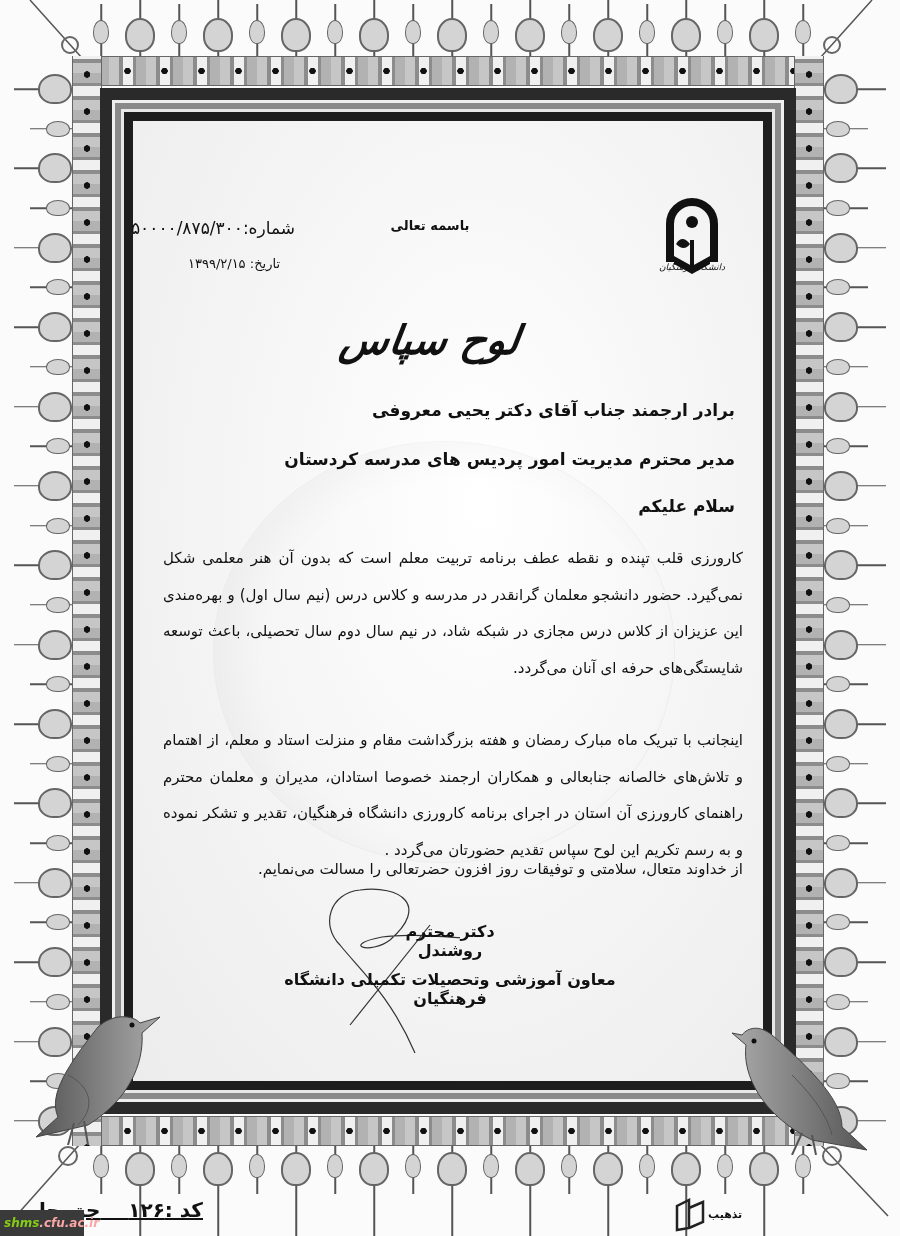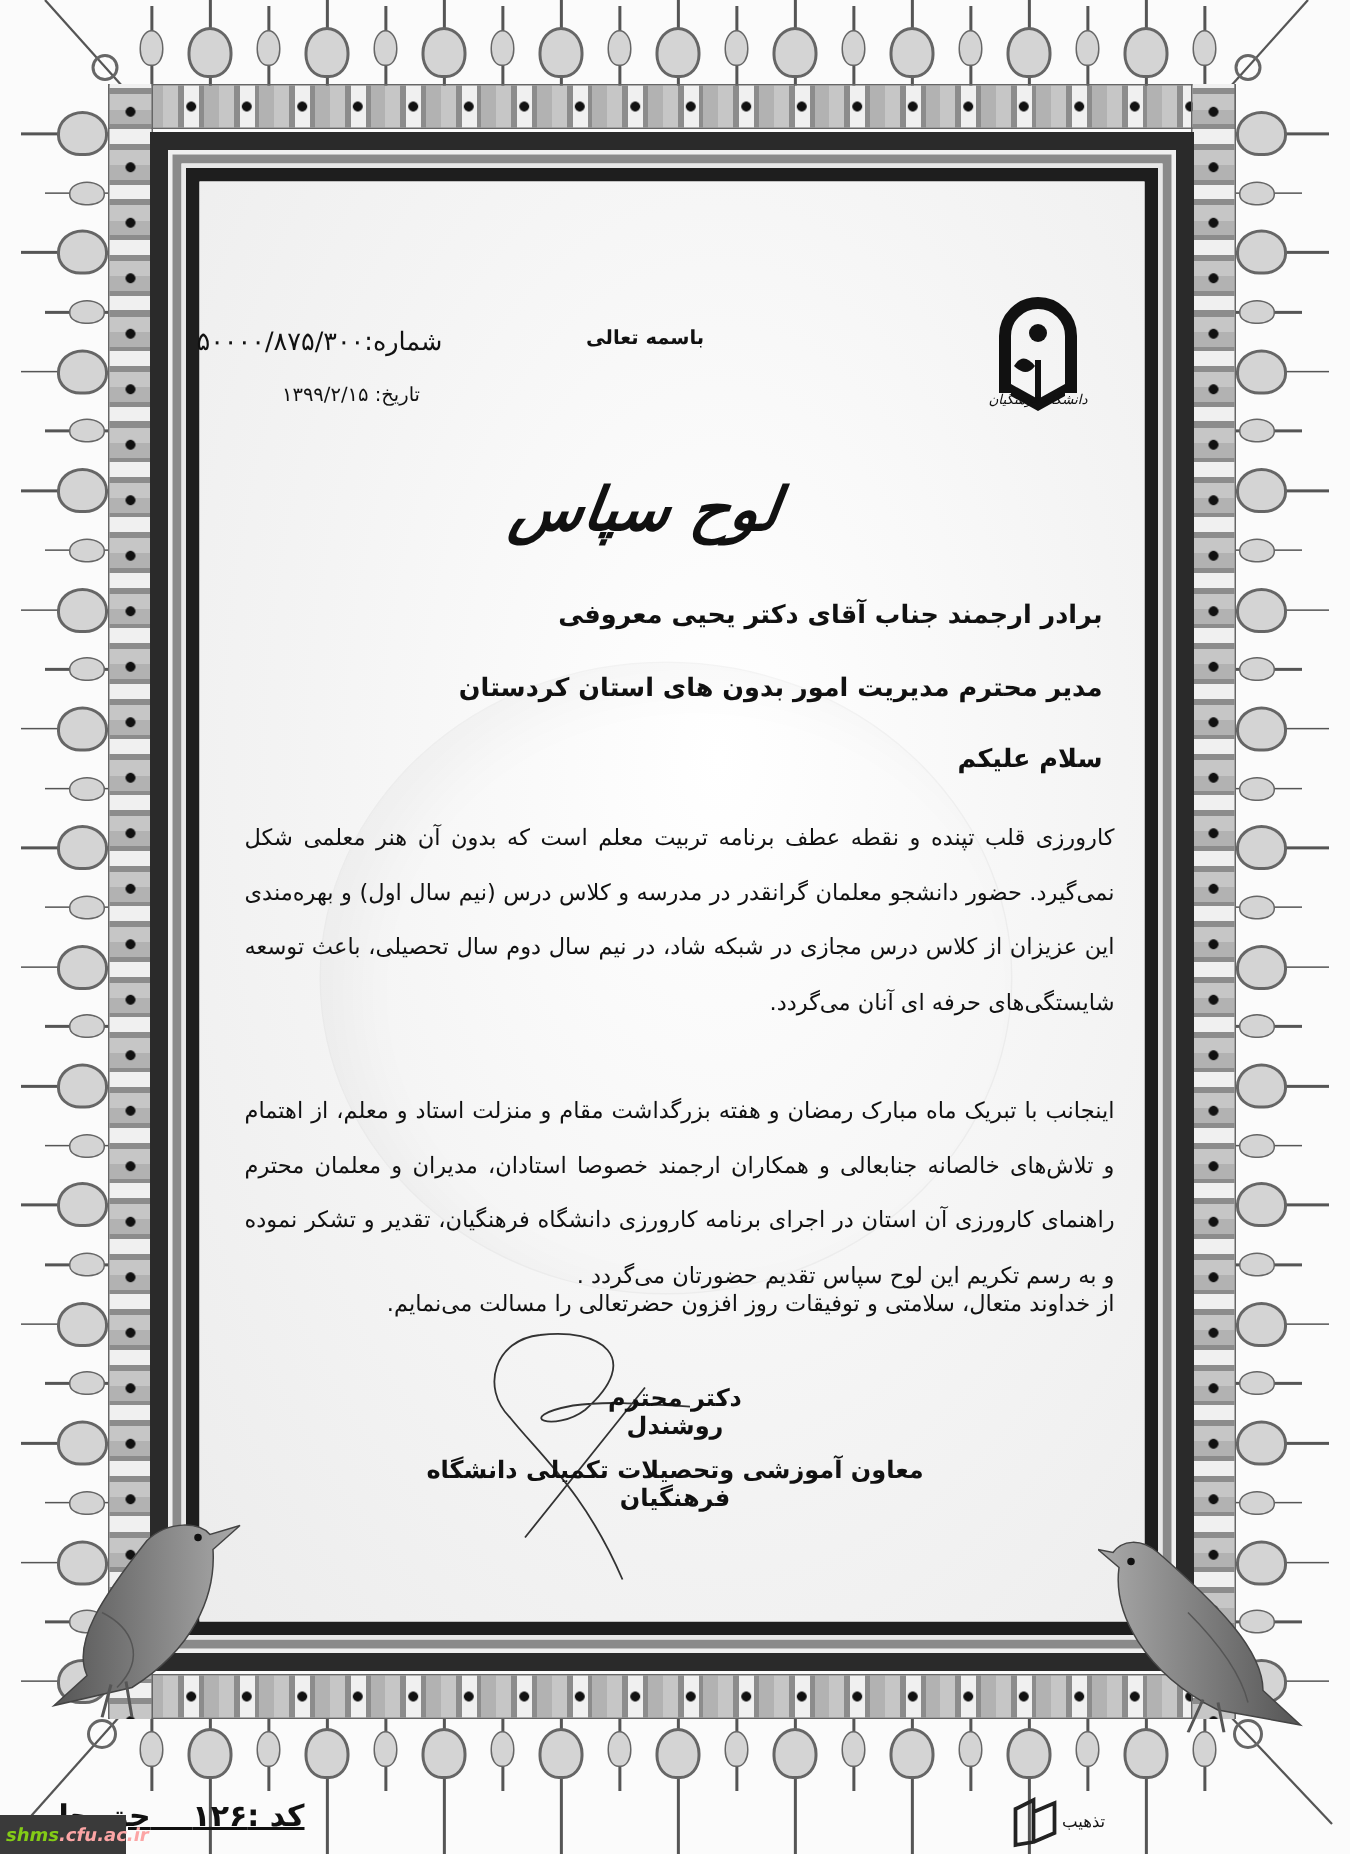--- a/index.html
+++ b/index.html
@@ -75,21 +75,21 @@
   }
   .addr { position:absolute; right:165px; font-weight:bold; font-size:17px; white-space:nowrap; direction:rtl; }
   .body-para { position:absolute; left:163px; width:580px; font-size:15px; line-height:36.5px; direction:rtl; text-align:justify; text-align-last:right; }
   .sig-name { position:absolute; top:922px; left:380px; width:140px; font-size:16px; font-weight:bold; direction:rtl; text-align:center; }
   .sig-title { position:absolute; top:970px; left:280px; width:340px; font-size:16px; font-weight:bold; direction:rtl; text-align:center; }
   .signature { position:absolute; left:320px; top:885px; width:140px; height:170px; }
 
   .bird { position:absolute; }
 
   .footer-code { position:absolute; top:1198px; left:18px; width:185px; font-size:20px; font-weight:bold; direction:rtl; white-space:nowrap;text-decoration:underline; }
-  .footer-tazhib { position:absolute; top:1208px; left:680px; font-size:11px; direction:rtl; white-space:nowrap; }
+  .footer-tazhib { position:absolute; top:1208px; left:680px; font-size:11px; direction:rtl; white-space:nowrap;font-weight:bold; }
   .tazhib-logo { position:absolute; left:675px; top:1198px; width:30px; height:34px; }
   .watermark { position:absolute; left:0; top:1210px; width:84px; height:26px; background:#3a3a3a; font-size:12px; font-weight:bold; font-style:italic; line-height:26px; padding-left:4px; box-sizing:border-box; white-space:nowrap; }
   .wm-a { color:#84cc16; }
   .wm-b { color:#fca5a5; }
 </style>
 </head>
 <body>
 
 <div class="orn-row" style="left:92px; top:0; width:720px; height:58px;">
   <div class="orn small">
@@ -512,21 +512,21 @@
   <circle cx="30" cy="26" r="6" fill="#111"></circle>
   <path d="M14 48 q6 -10 14 0 q-6 8 -14 0z" fill="#111"></path>
   <path d="M12 60 L30 70 L48 60 L48 68 L30 78 L12 68Z" fill="#111"></path>
   <line x1="30" y1="44" x2="30" y2="70" stroke="#111" stroke-width="4"></line>
 </svg>
 <div class="logo-cap">دانشگاه فرهنگیان</div>
 
 <div class="title">لوح سپاس</div>
 
 <div class="addr" style="top:400px;">برادر ارجمند جناب آقای دکتر یحیی معروفی</div>
-<div class="addr" style="top:449px;">مدیر محترم مدیریت امور بدون های استان کردستان</div>
+<div class="addr" style="top:449px;">مدیر محترم مدیریت امور پردیس های مدرسه کردستان</div>
 <div class="addr" style="top:496px;text-align:center;">سلام علیکم</div>
 
 <div class="body-para" style="top:540px;">کارورزی قلب تپنده و نقطه عطف برنامه تربیت معلم است که بدون آن هنر معلمی شکل نمی‌گیرد. حضور دانشجو معلمان گرانقدر در مدرسه و کلاس درس (نیم سال اول) و بهره‌مندی این عزیزان از کلاس درس مجازی در شبکه شاد، در نیم سال دوم سال تحصیلی، باعث توسعه شایستگی‌های حرفه ای آنان می‌گردد.</div>
 <div class="body-para" style="top:722px;">اینجانب با تبریک ماه مبارک رمضان و هفته بزرگداشت مقام و منزلت استاد و معلم، از اهتمام و تلاش‌های خالصانه جنابعالی و همکاران ارجمند خصوصا استادان، مدیران و معلمان محترم راهنمای کارورزی آن استان در اجرای برنامه کارورزی دانشگاه فرهنگیان، تقدیر و تشکر نموده و به رسم تکریم این لوح سپاس تقدیم حضورتان می‌گردد .</div>
 <div class="body-para" style="top:851px;">از خداوند متعال، سلامتی و توفیقات روز افزون حضرتعالی را مسالت می‌نمایم.</div>
 
 <svg class="signature" viewBox="0 0 140 170">
   <path d="M40 5 C10 8 0 40 20 60 C40 85 70 110 95 168 M40 5 C80 0 110 20 70 55 C50 70 20 60 62 52 C90 48 120 52 180 55 M30 140 L110 40" fill="none" stroke="#333" stroke-width="1.2"></path>
 </svg>
 

